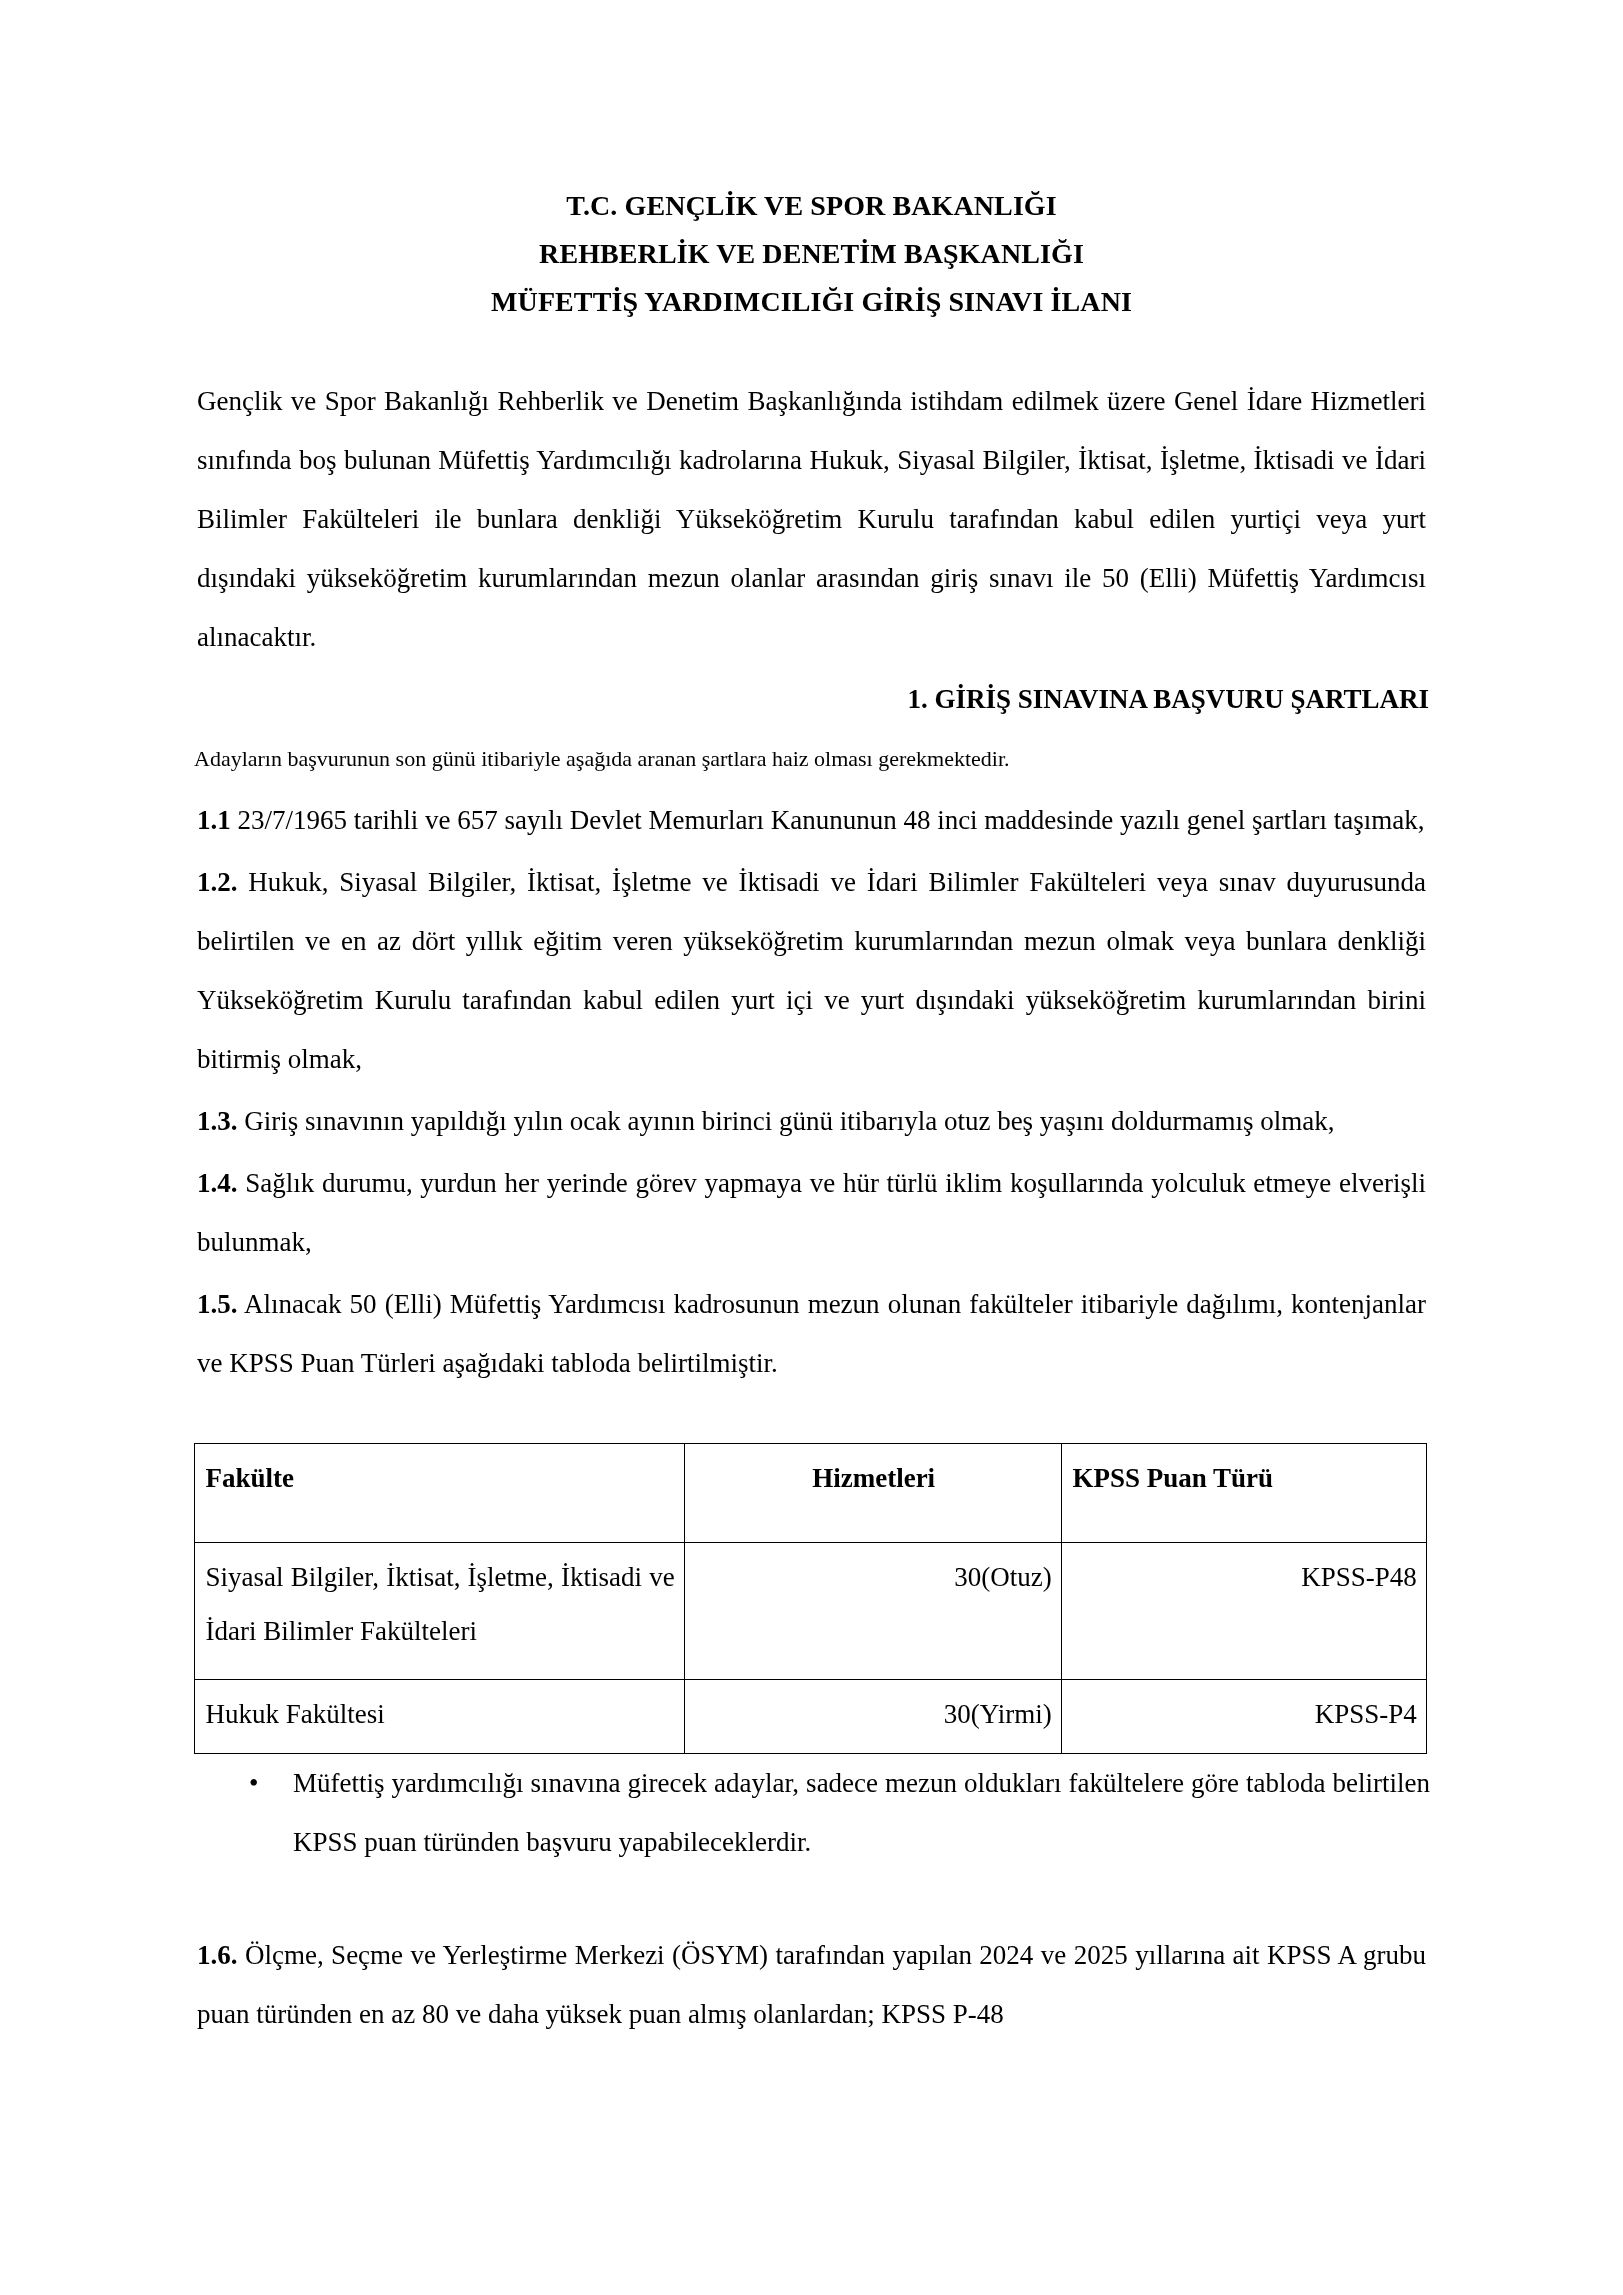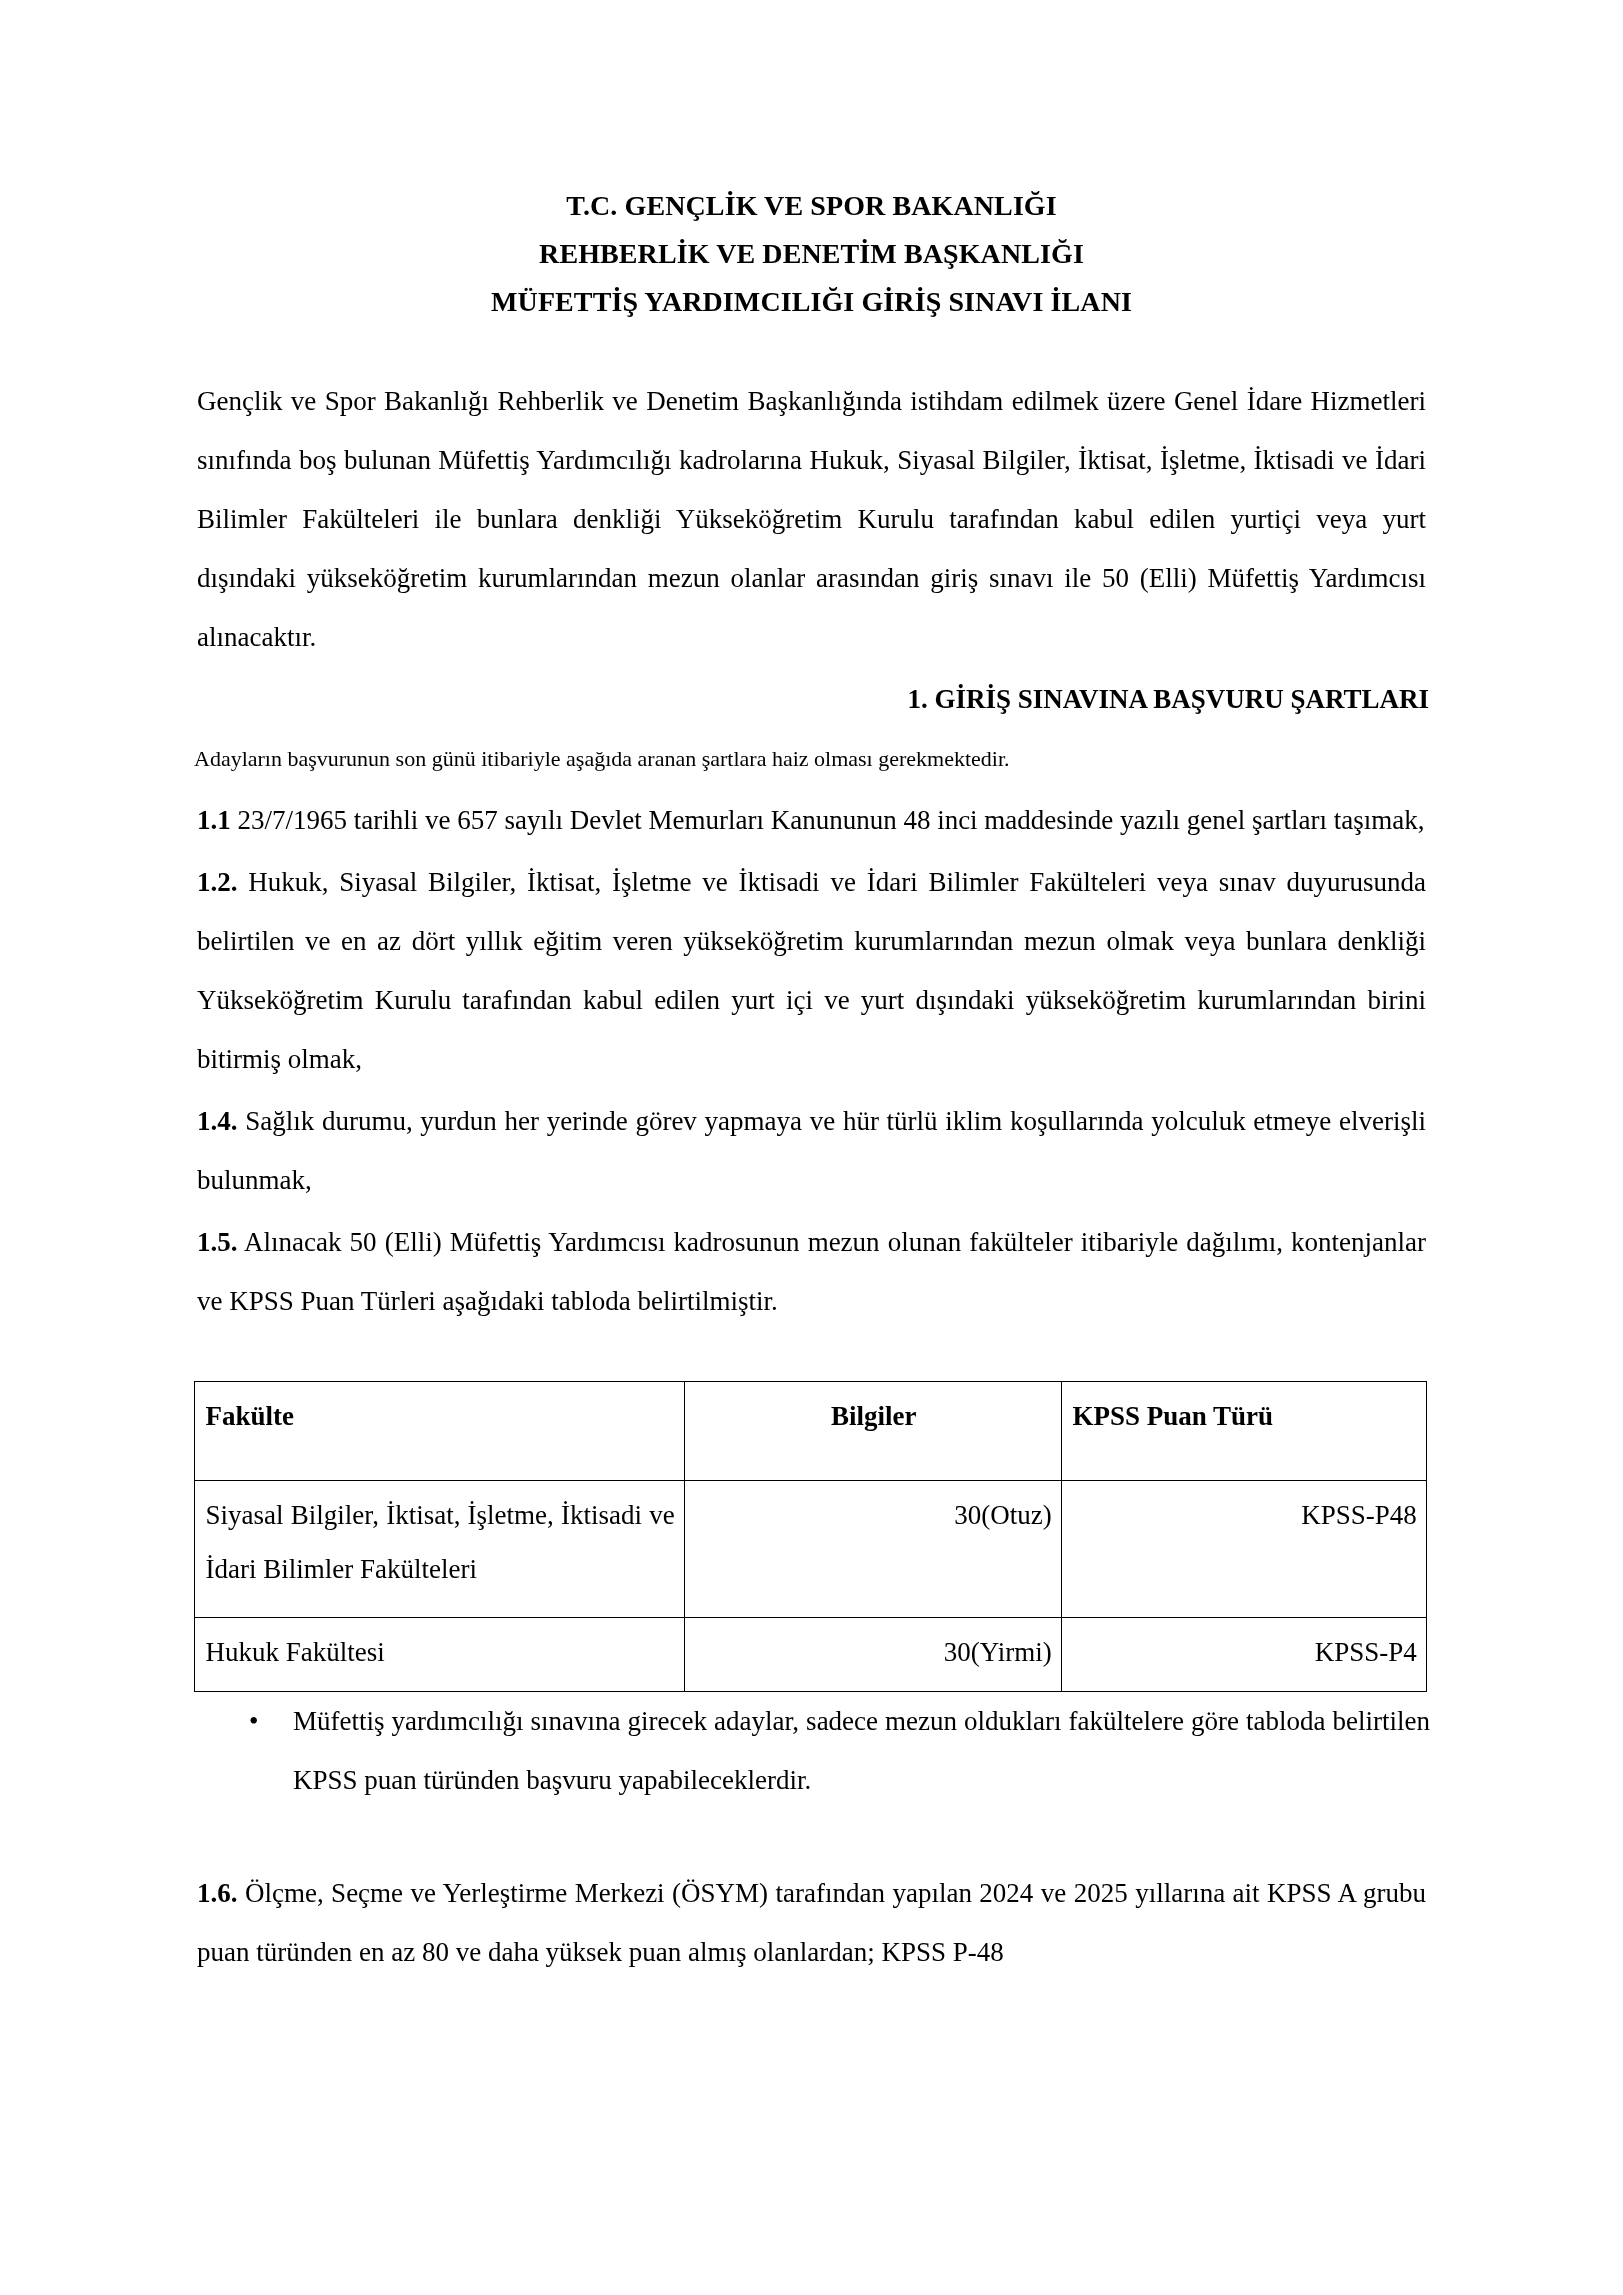--- a/index.html
+++ b/index.html
@@ -140,36 +140,37 @@
     <p class="para first">Gençlik ve Spor Bakanlığı Rehberlik ve Denetim Başkanlığında istihdam edilmek üzere Genel İdare Hizmetleri sınıfında boş bulunan Müfettiş Yardımcılığı kadrolarına Hukuk, Siyasal Bilgiler, İktisat, İşletme, İktisadi ve İdari Bilimler Fakülteleri ile bunlara denkliği Yükseköğretim Kurulu tarafından kabul edilen yurtiçi veya yurt dışındaki yükseköğretim kurumlarından mezun olanlar arasından giriş sınavı ile 50 (Elli) Müfettiş Yardımcısı alınacaktır.</p>
 
     <p class="heading">1. GİRİŞ SINAVINA BAŞVURU ŞARTLARI</p>
 
     <p class="sub-note">Adayların başvurunun son günü itibariyle aşağıda aranan şartlara haiz olması gerekmektedir.</p>
 
     <p class="para"><span class="lead">1.1</span><span> 23/7/1965 tarihli ve 657 sayılı Devlet Memurları Kanununun 48 inci maddesinde yazılı genel şartları taşımak,</span></p>
 
     <p class="para"><span class="lead">1.2.</span><span> Hukuk, Siyasal Bilgiler, İktisat, İşletme ve İktisadi ve İdari Bilimler Fakülteleri veya sınav duyurusunda belirtilen ve en az dört yıllık eğitim veren yükseköğretim kurumlarından mezun olmak veya bunlara denkliği Yükseköğretim Kurulu tarafından kabul edilen yurt içi ve yurt dışındaki yükseköğretim kurumlarından birini bitirmiş olmak,</span></p>
 
+    <p class="para"><span class="lead">1.3.</span><span> Giriş sınavının yapıldığı yılın ocak ayının birinci günü itibarıyla otuz beş yaşını doldurmamış olmak,</span></p>
 
     <p class="para"><span class="lead">1.4.</span><span> Sağlık durumu, yurdun her yerinde görev yapmaya ve hür türlü iklim koşullarında yolculuk etmeye elverişli bulunmak,</span></p>
 
     <p class="para"><span class="lead">1.5.</span><span> Alınacak 50 (Elli) Müfettiş Yardımcısı kadrosunun mezun olunan fakülteler itibariyle dağılımı, kontenjanlar ve KPSS Puan Türleri aşağıdaki tabloda belirtilmiştir.</span></p>
 
     <div class="table-wrap">
       <table class="kpss">
         <colgroup>
           <col class="c1">
             <col class="c2">
             <col class="c3">
         </colgroup>
         <thead>
           <tr>
             <th class="th-fak">Fakülte</th>
-            <th class="th-kont">Bilgiler</th>
+            <th class="th-kont">Hizmetleri</th>
             <th class="th-kpss">KPSS Puan Türü</th>
           </tr>
         </thead>
         <tbody>
           <tr>
             <td class="cell-fak">Siyasal Bilgiler, İktisat, İşletme, İktisadi ve İdari Bilimler Fakülteleri</td>
             <td class="cell-center">30(Otuz)</td>
             <td class="cell-center">KPSS-P48</td>
           </tr>
           <tr>

